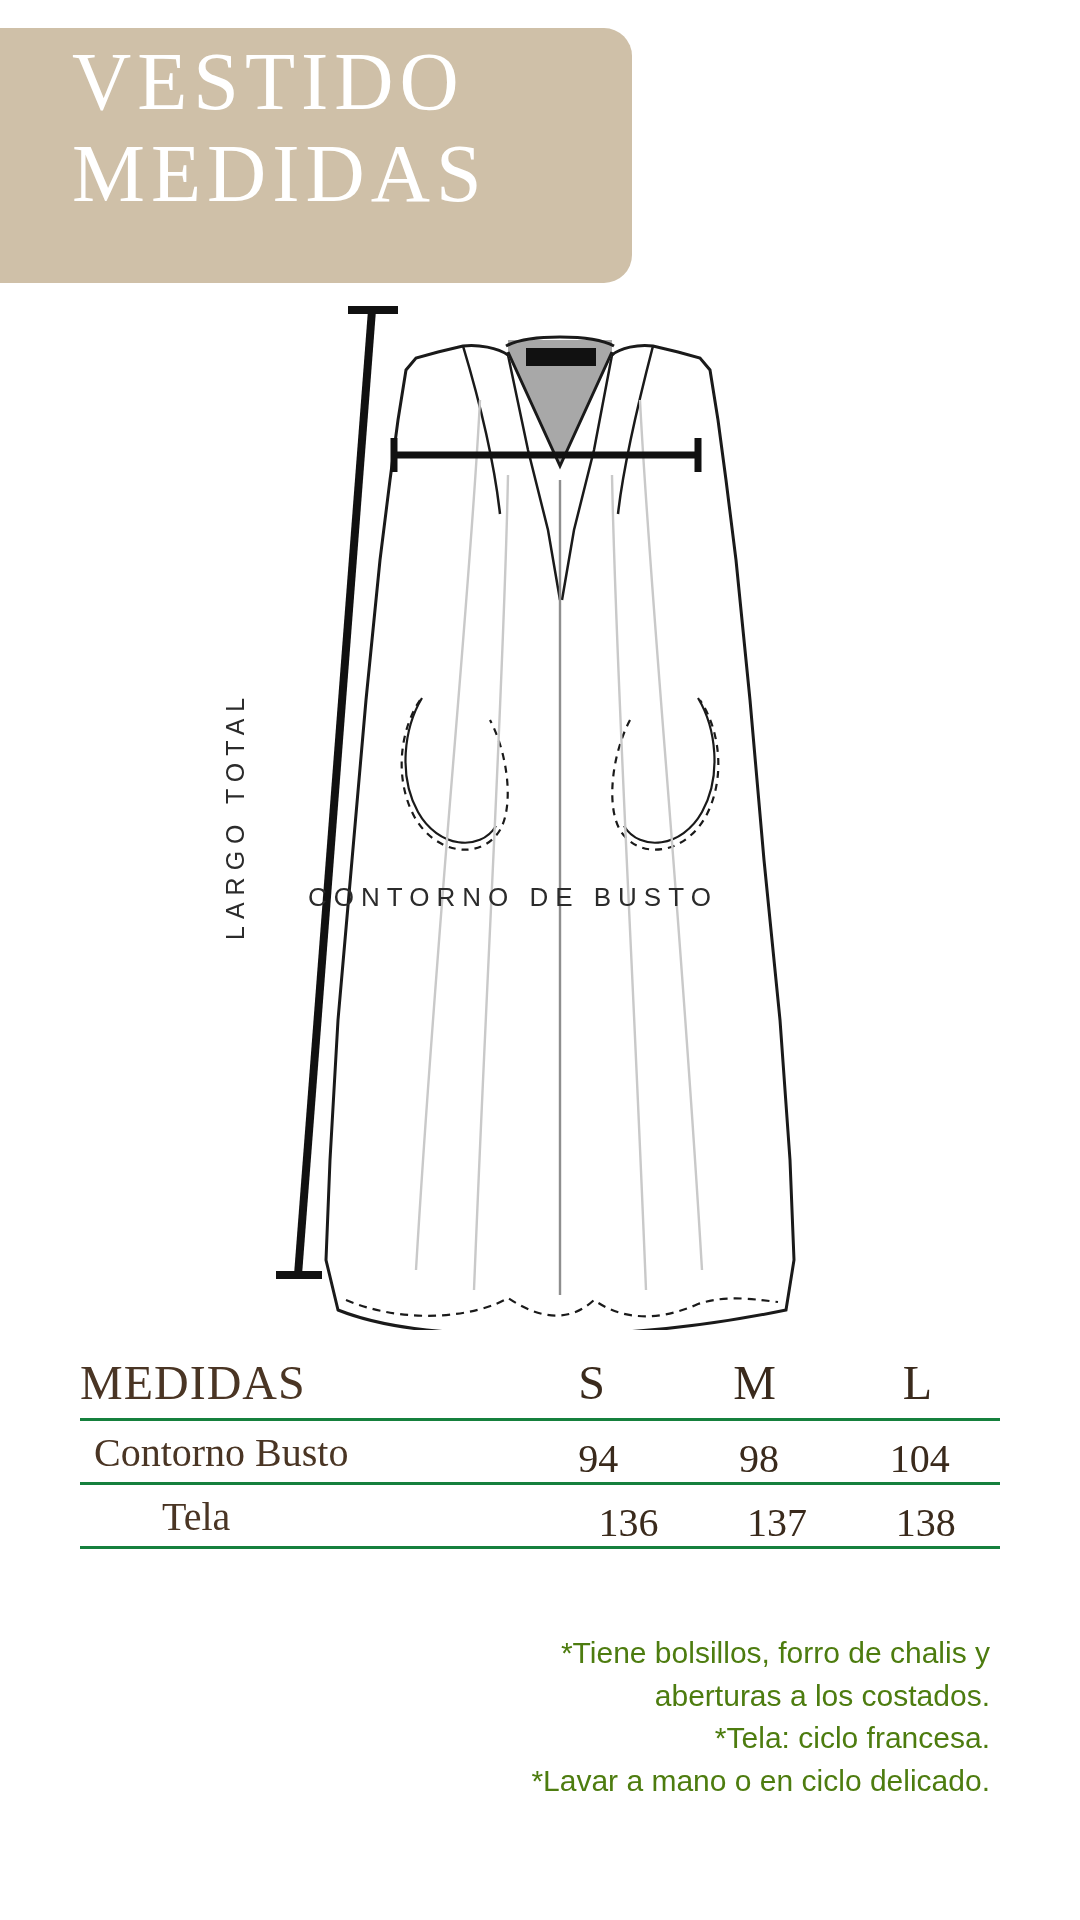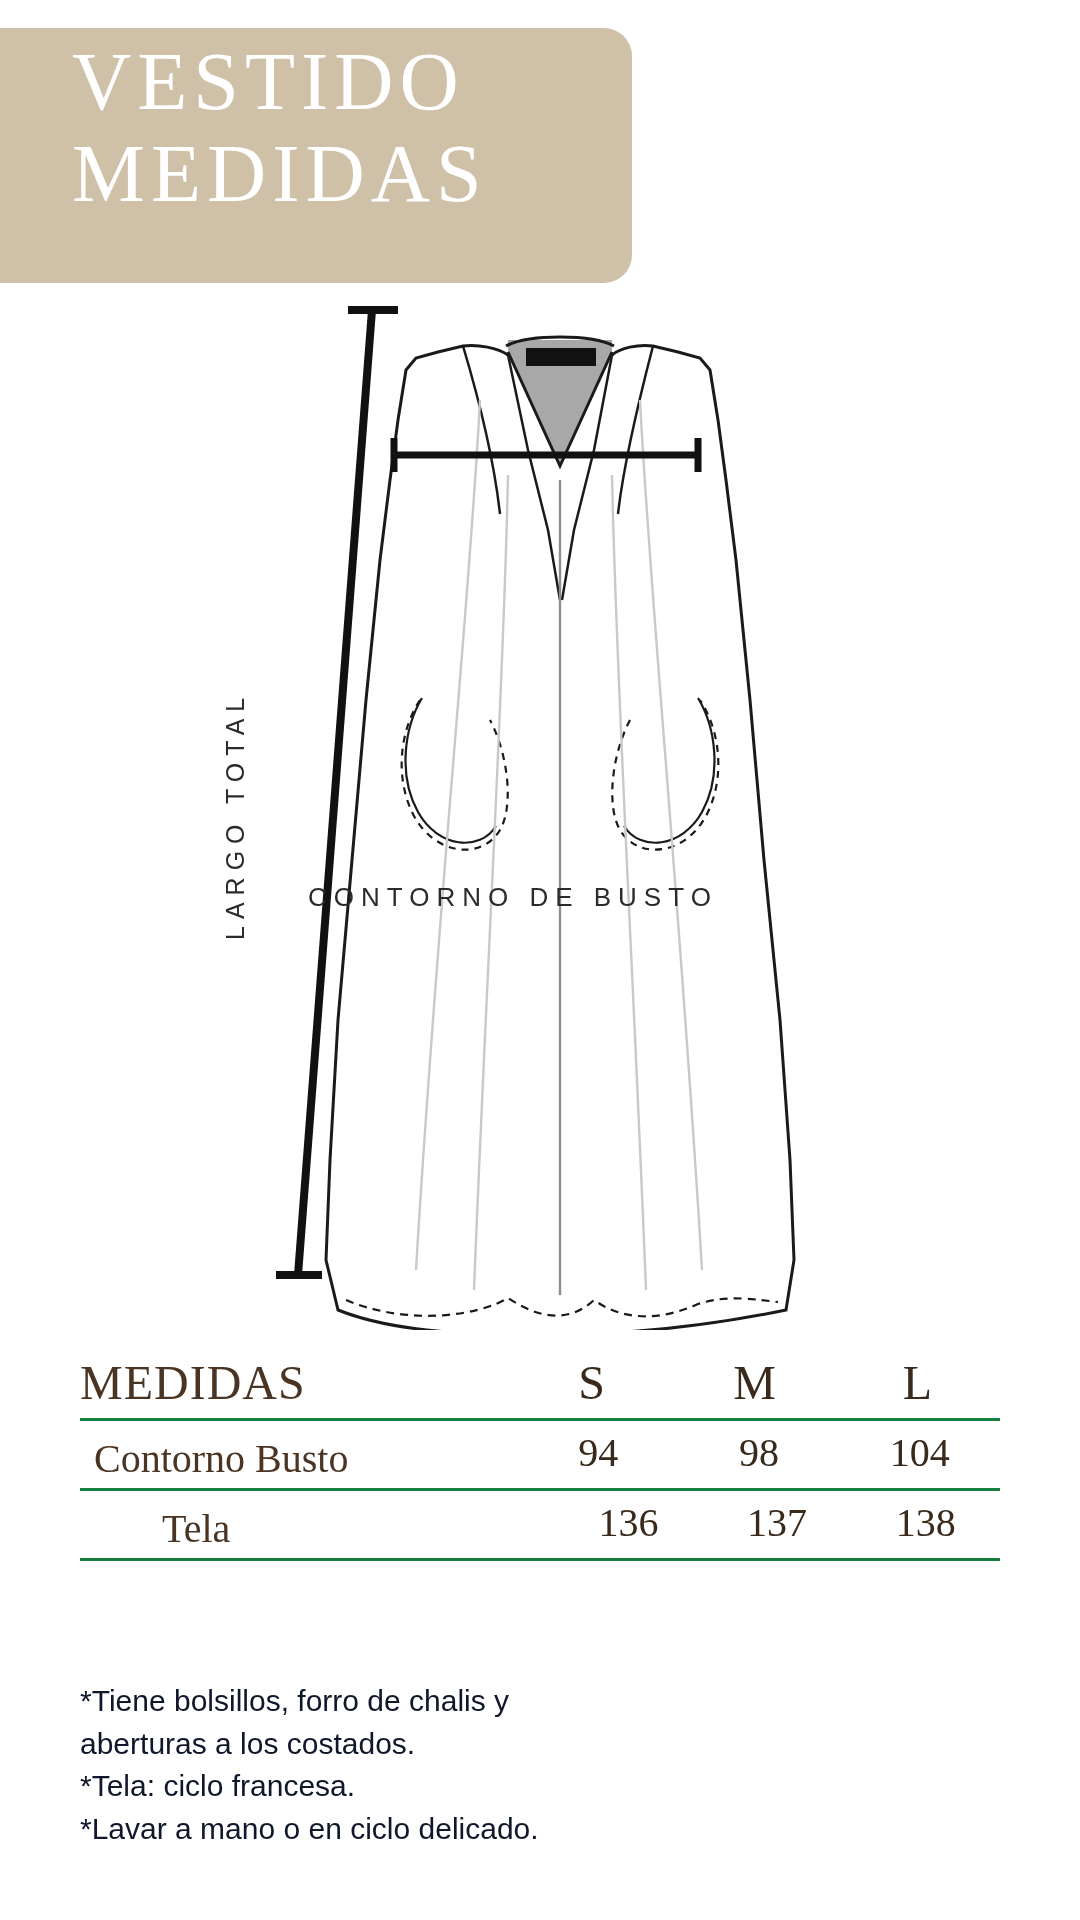--- a/index.html
+++ b/index.html
@@ -111,39 +111,38 @@
     text-align: center;
   }
   .trow.data .cell-label {
     font-size: 40px;
     padding-bottom: 6px;
     padding-top: 8px;
     margin-left: 8px;
   }
   .trow.data .cell-val {
     font-size: 40px;
-    padding-bottom: 12px;
+    padding-bottom: 0;
     padding-top: 8px;
     text-align: center;
   }
   .indent { padding-left: 74px; }
   .row1 .cell-label { padding-left: 6px; }
 
   
   .notes {
     position: absolute;
     left: 80px;
     top: 1632px;
     width: 910px;
-    text-align: left;
-    color: #0f172a;
+    text-align: right;
+    color: #4d7c0f;
     font-family: "Liberation Sans", sans-serif;
     font-size: 30px;
     line-height: 1.42;
-    margin-top: 48px;
   }
   .notes .note { display: block; }
 </style>
 </head>
 <body>
 
 <div class="title-banner"></div>
 <div class="title-text">
   <span class="title-line">VESTIDO</span>
   <span class="title-line">MEDIDAS</span>

